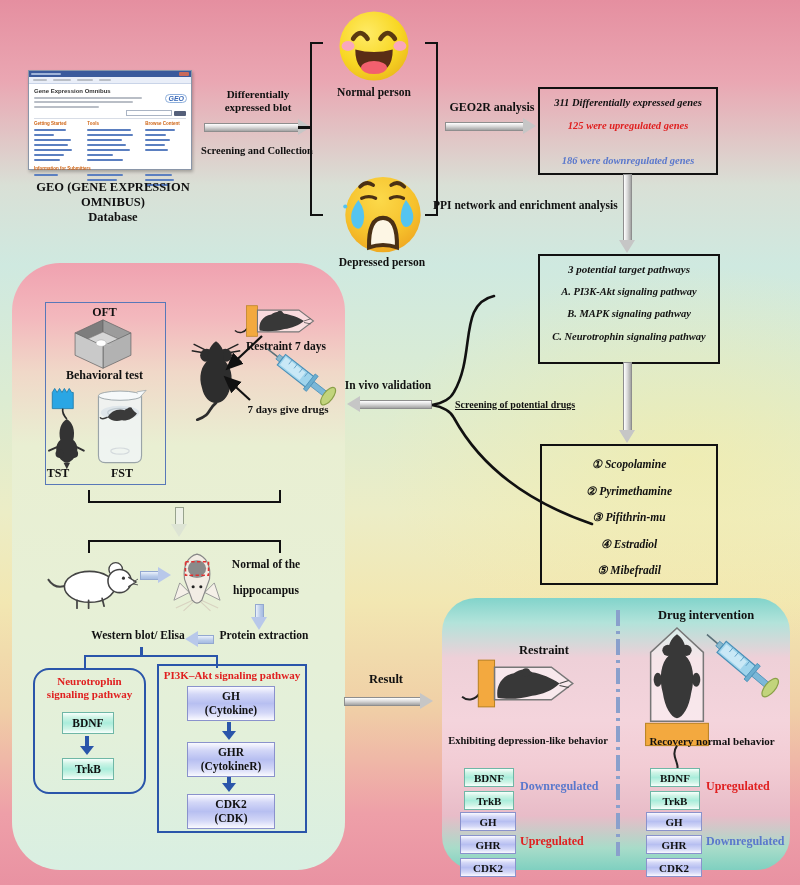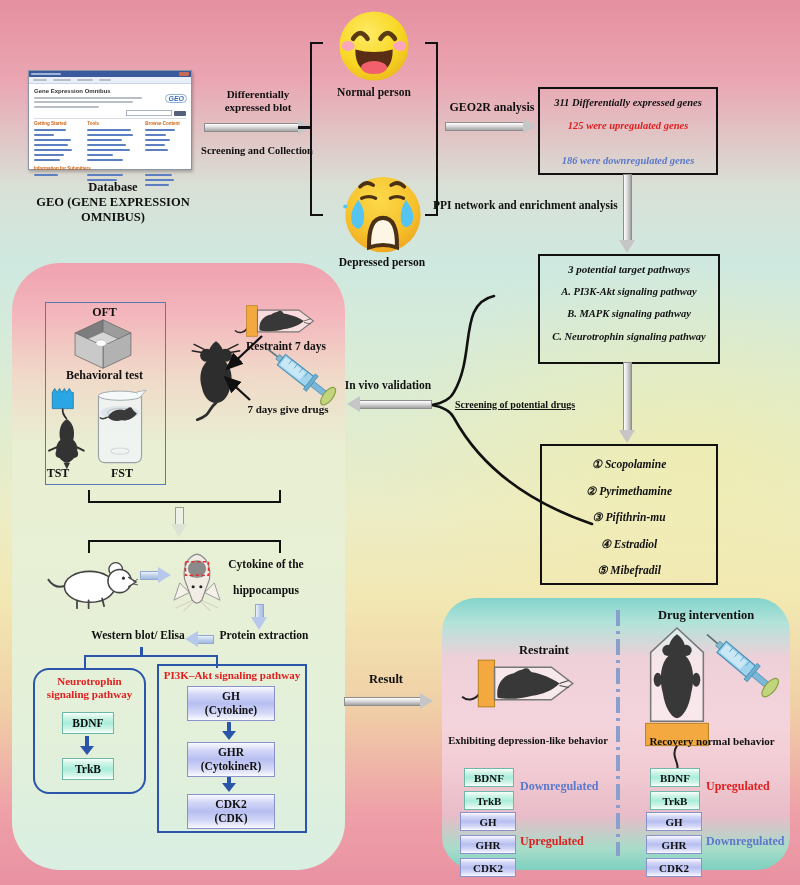--- a/index.html
+++ b/index.html
@@ -130,22 +130,22 @@
           <div style="flex:0.9;">
               <i class="lb" style="width:66%;"></i>
               <i class="lb" style="width:70%;"></i>
               <i class="lb" style="width:58%;"></i>
             </div>
         </div>
       </div>
     </div>
   </div>
   <div class="abs t ctr" style="left:8px;top:180px;width:210px;font-size:12.5px;">
+    <div>GEO (GENE EXPRESSION OMNIBUS)</div>
     <div>Database</div>
-    <div>GEO (GENE EXPRESSION OMNIBUS)</div>
   </div>
 
   <div class="abs t ctr nw" style="left:195px;top:88px;width:126px;font-size:11px;font-family:Liberation Serif, serif;">
     <div>Differentially</div>
     <div>expressed blot</div>
   </div>
   <div class="arh" style="left:204px;top:120px;width:106px;">
       <span class="sh"></span>
       <span class="hd"></span>
     </div>
@@ -344,21 +344,21 @@
     <path d="M26 50 L4 60 M26 50 L12 63 M26 50 L40 63 M26 50 L48 60" stroke="#d8d2c0" stroke-width="1.2"></path>
     <path d="M8 34 L2 52 L18 44 Z" fill="#f5f0e8" stroke="#999" stroke-width="1"></path>
     <path d="M44 34 L50 52 L34 44 Z" fill="#f5f0e8" stroke="#999" stroke-width="1"></path>
     <path d="M26 4 C35 6 41 16 39 30 L31 52 Q26 58 21 52 L13 30 C11 16 17 6 26 4 Z" fill="#f2ede4" stroke="#888" stroke-width="1.2"></path>
     <ellipse cx="26" cy="19" rx="9.5" ry="8.5" fill="#8a8a8a"></ellipse>
     <path d="M18 26 Q26 30 34 26" stroke="#777" stroke-width="1.4" fill="none"></path>
     <rect x="14" y="12" width="24" height="14" fill="none" stroke="#e03030" stroke-width="1.6" stroke-dasharray="3.5 2.5"></rect>
     <circle cx="22" cy="38" r="1.6" fill="#222"></circle>
     <circle cx="30" cy="38" r="1.6" fill="#222"></circle>
   </svg>
-  <div class="abs t ctr nw" style="left:220px;top:558px;width:92px;font-size:11.5px;">Cytokine of the</div>
+  <div class="abs t ctr nw" style="left:220px;top:558px;width:92px;font-size:11.5px;">Normal of the</div>
   <div class="abs t ctr nw" style="left:220px;top:584px;width:92px;font-size:11.5px;">hippocampus</div>
   <div class="arv pw" style="left:252px;top:604px;height:25px;">
       <span class="sh"></span>
       <span class="hd"></span>
     </div>
   <div class="abs t ctr nw" style="left:212px;top:629px;width:104px;font-size:11.5px;">Protein extraction</div>
   <div class="arh pw left" style="left:186px;top:632px;width:28px;">
       <span class="sh"></span>
       <span class="hd"></span>
     </div>

